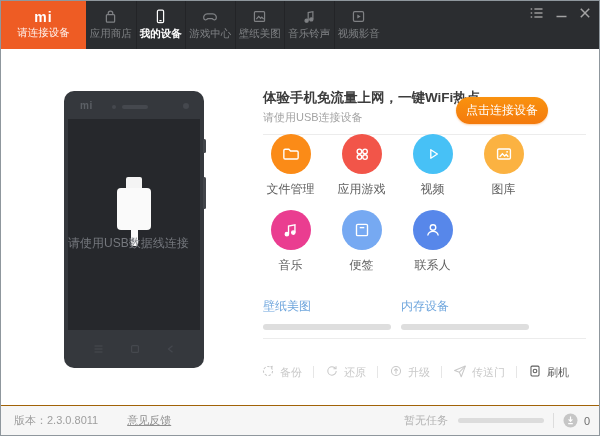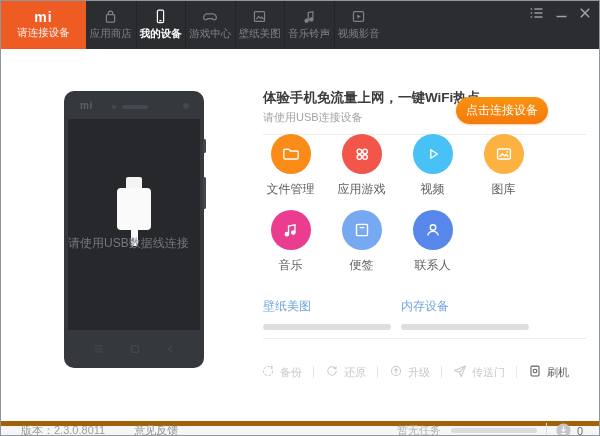--- a/index.html
+++ b/index.html
@@ -56,22 +56,22 @@
   .st-col { width:138px; }
   .st-label { font-size:12px; color:#6fa6dd; cursor:pointer; }
   .st-bar { margin-top:9px; width:128px; height:6px; background:#dedede; border-radius:3px; }
 
   .toolbar { position:absolute; left:20px; top:314px; height:18px; display:flex; align-items:center; }
   .tool { display:flex; align-items:center; gap:5px; color:#c9c9c9; font-size:11px; cursor:default; }
   .tool.enabled { color:#5d5d5d; cursor:pointer; }
   .tool-sep { width:1px; height:12px; background:#e6e6e6; margin:0 11px; }
 
   
-  .statusbar { position:absolute; left:0; bottom:0; width:100%; height:14px; background:#f6f6f6; border-top:5px solid #a16207;
-               display:flex; align-items:center; font-size:11px; color:#9e9e9e; padding:0 16px; }
+  .statusbar { position:absolute; left:0; bottom:0; width:100%; height:30px; background:#f6f6f6; border-top:1px solid #a16207;
+               display:flex; align-items:center; font-size:11px; color:#9e9e9e; padding:0 9px; }
   .sb-version { margin-left:4px; }
   .sb-feedback { margin-left:29px; color:#8f8f8f; text-decoration:underline; cursor:pointer; }
   .sb-right { margin-left:auto; display:flex; align-items:center; }
   .sb-tasks { color:#b3b3b3; }
   .sb-progress { width:86px; height:5px; background:#dcdcdc; border-radius:3px; margin-left:10px; }
   .sb-div { width:1px; height:15px; background:#ddd; margin:0 9px; }
   .sb-count { margin-left:6px; color:#6e6e6e; }
   .dl-icon { display:flex; cursor:pointer; }
 </style>
 </head>

